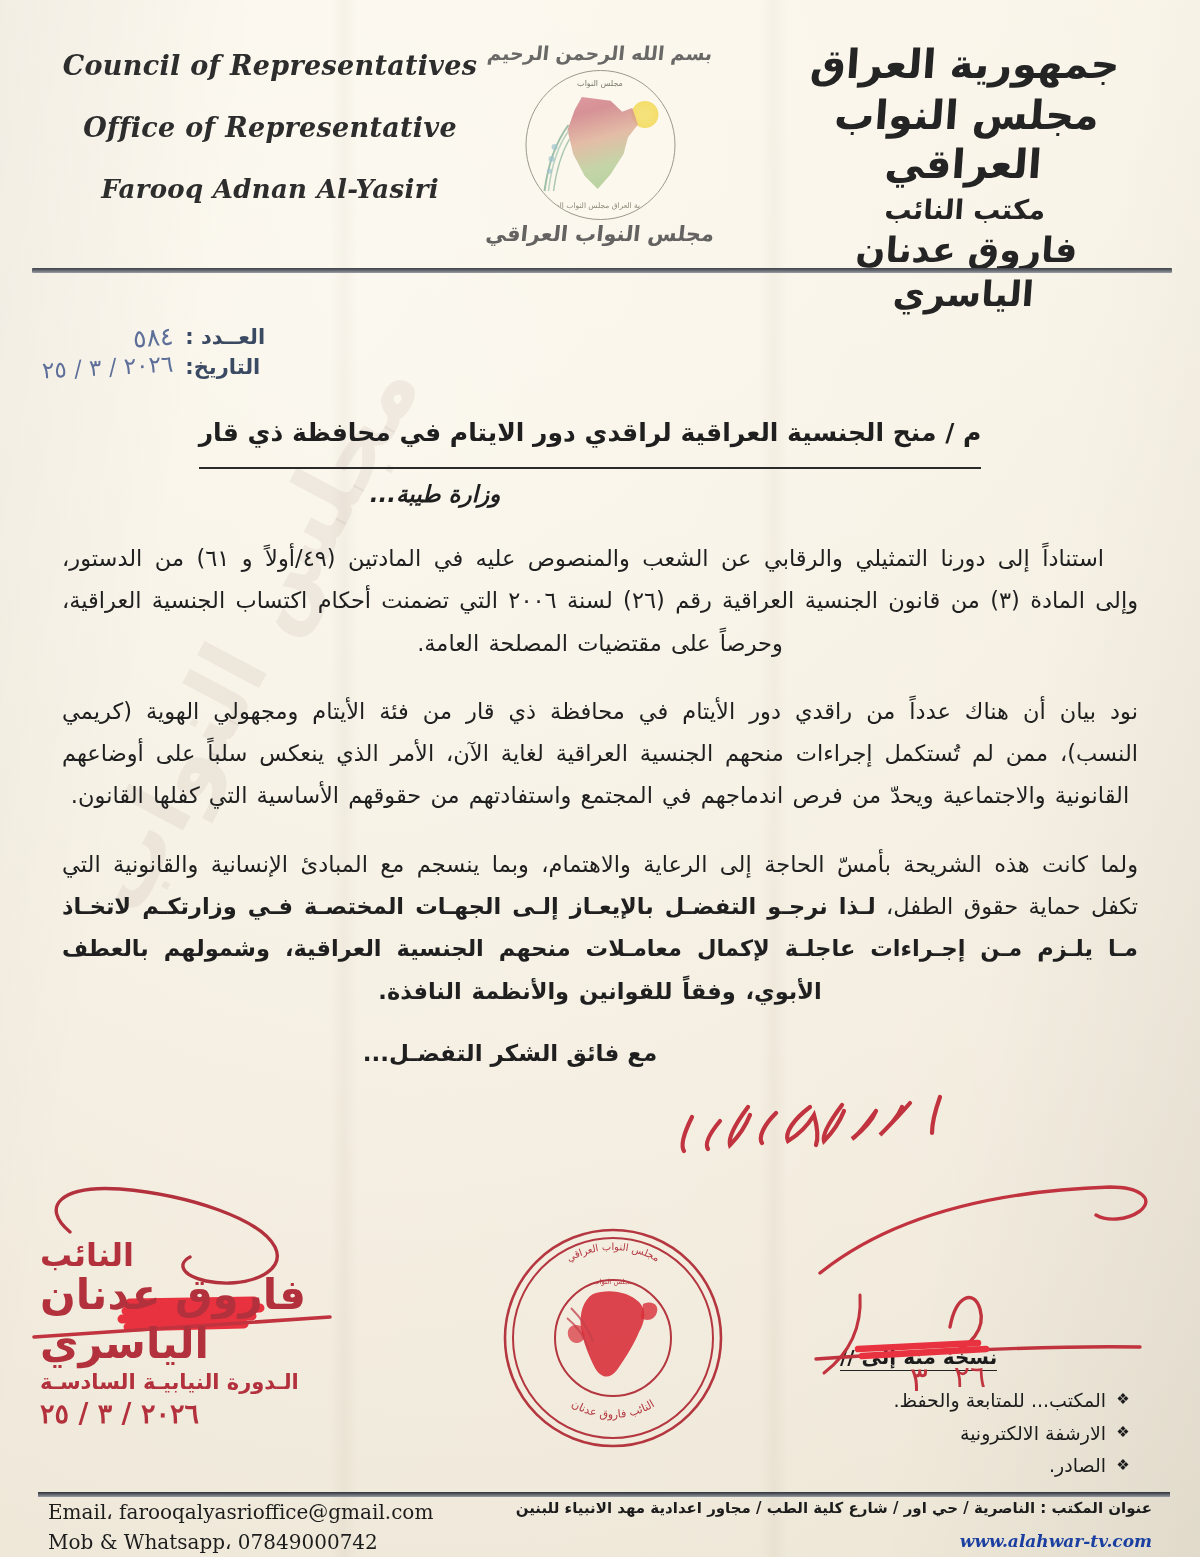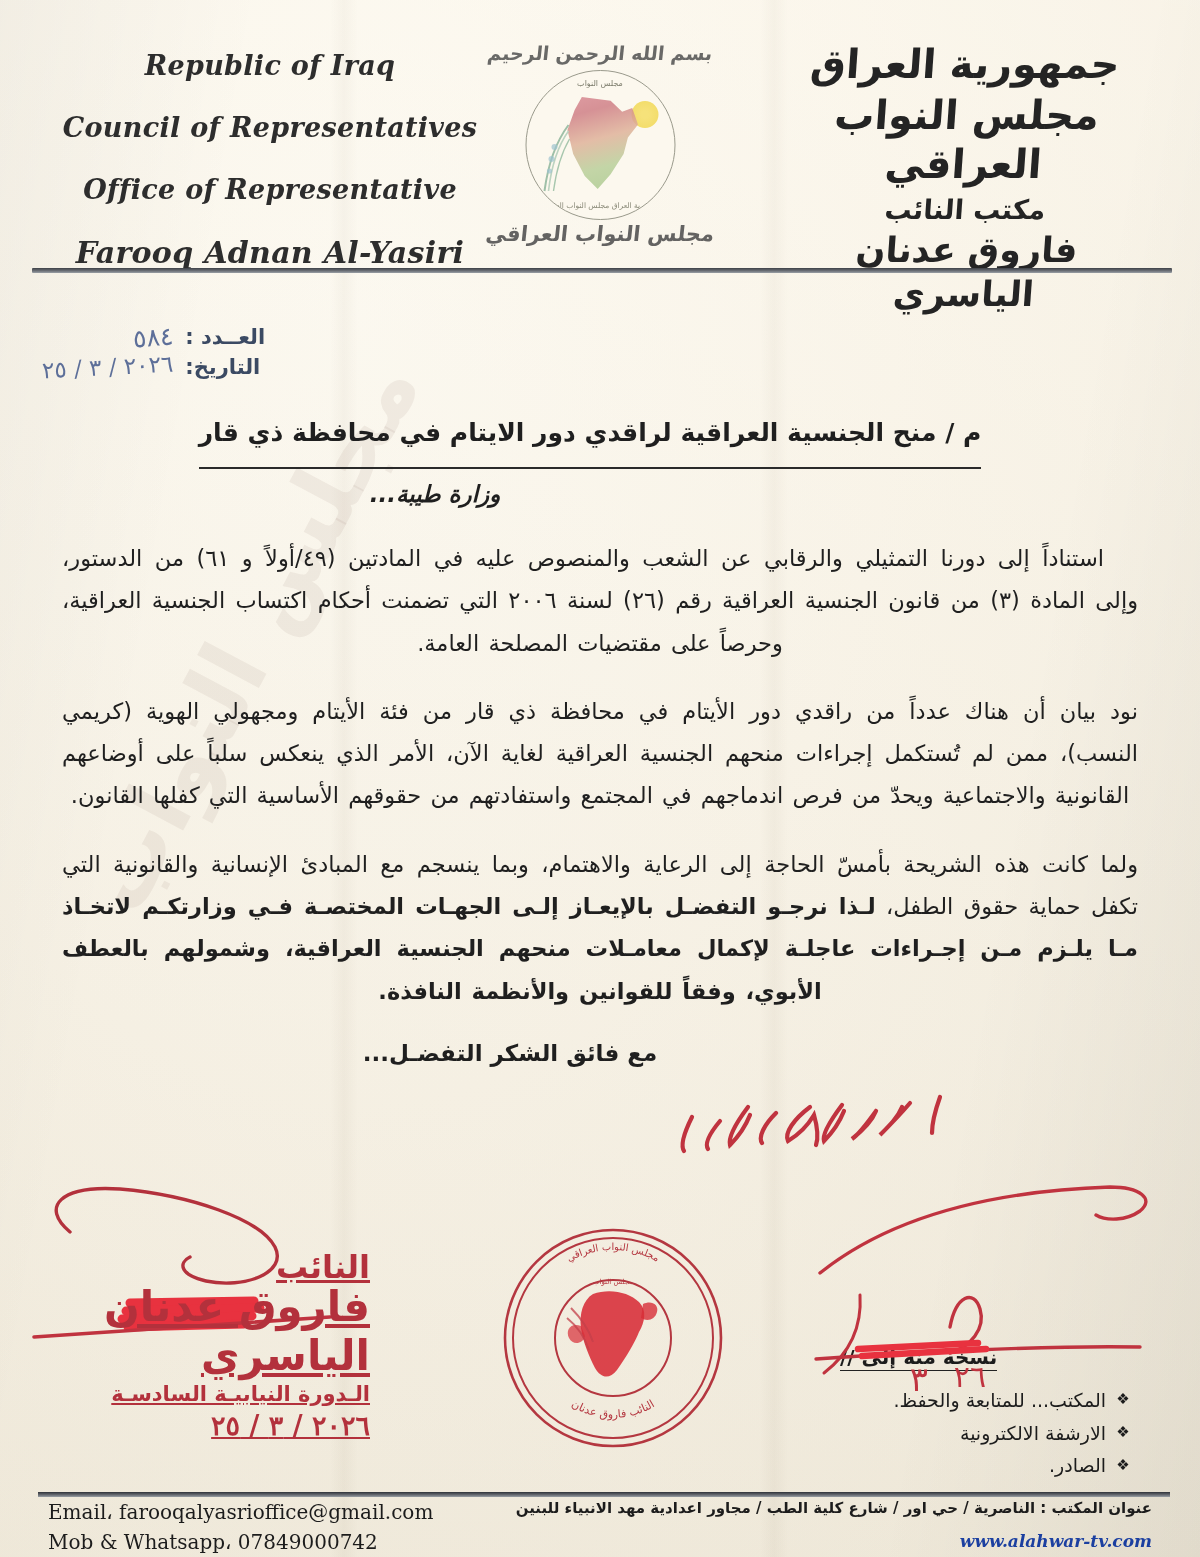--- a/index.html
+++ b/index.html
@@ -50,21 +50,21 @@
     left: 60px; top: 18px;
     width: 420px;
     direction: ltr;
     text-align: center;
     font-family: "DejaVu Serif", "Liberation Serif", serif;
     font-style: italic;
     font-weight: 700;
     color: #2d2d2d;
   }
   .hdr-en div { font-size: 27px; line-height: 1.0; margin-bottom: 35px; letter-spacing: 0.3px; }
-  .hdr-en div:last-child { margin-bottom: 8px; font-size: 30px; }
+  .hdr-en div:last-child { margin-bottom: 8px; font-size: 26px; }
 
   .hdr-ar {
     position: absolute;
     right: 55px; top: 6px;
     width: 360px;
     text-align: center;
     color: #242424;
     font-family: "DejaVu Sans", "Liberation Sans", sans-serif;
   }
   .hdr-ar .l1 { font-size: 40px; line-height: 1.22; font-weight: 700; letter-spacing: -1px; transform: skewX(-4deg); }
@@ -210,27 +210,26 @@
     font-size: 23px;
     font-weight: 600;
     text-align: center;
     margin-top: 28px;
     padding-right: 180px;
   }
 
   
   .sig-block {
     position: absolute;
-    left: 40px; bottom: 116px;
+    left: 40px; bottom: 128px;
     width: 330px;
-    text-align: right;
+    text-align: left;
     color: #b3313c;
     z-index: 7;
     direction: rtl;
-    text-decoration: underline;
   }
   .sig-title { font-size: 32px; font-weight: 700; letter-spacing: -1px; }
   .sig-name  { font-size: 42px; font-weight: 700; letter-spacing: -2px; margin-top: -4px; }
   .sig-term  { font-size: 21px; font-weight: 700; letter-spacing: 1px; margin-top: 2px; }
   .sig-date  {
     font-size: 27px; font-weight: 700; margin-top: 4px;
     font-family: "DejaVu Serif", serif; letter-spacing: 3px;
   }
 
   
@@ -332,21 +331,20 @@
 </head>
 <body>
 
 <div class="page">
 
   <div class="wm-diagonal">مجلس النواب</div>
 
   <div class="header">
 
     <div class="hdr-en">
-      <div>Republic of Iraq</div>
       <div>Council of Representatives</div>
       <div>Office of Representative</div>
       <div>Farooq Adnan Al-Yasiri</div>
     </div>
 
     <div class="emblem">
       <div class="basmala">بسم الله الرحمن الرحيم</div>
       <div class="emblem-circle">
         <div class="emblem-top-text">مجلس النواب</div>
         <div class="emblem-sun"></div>

